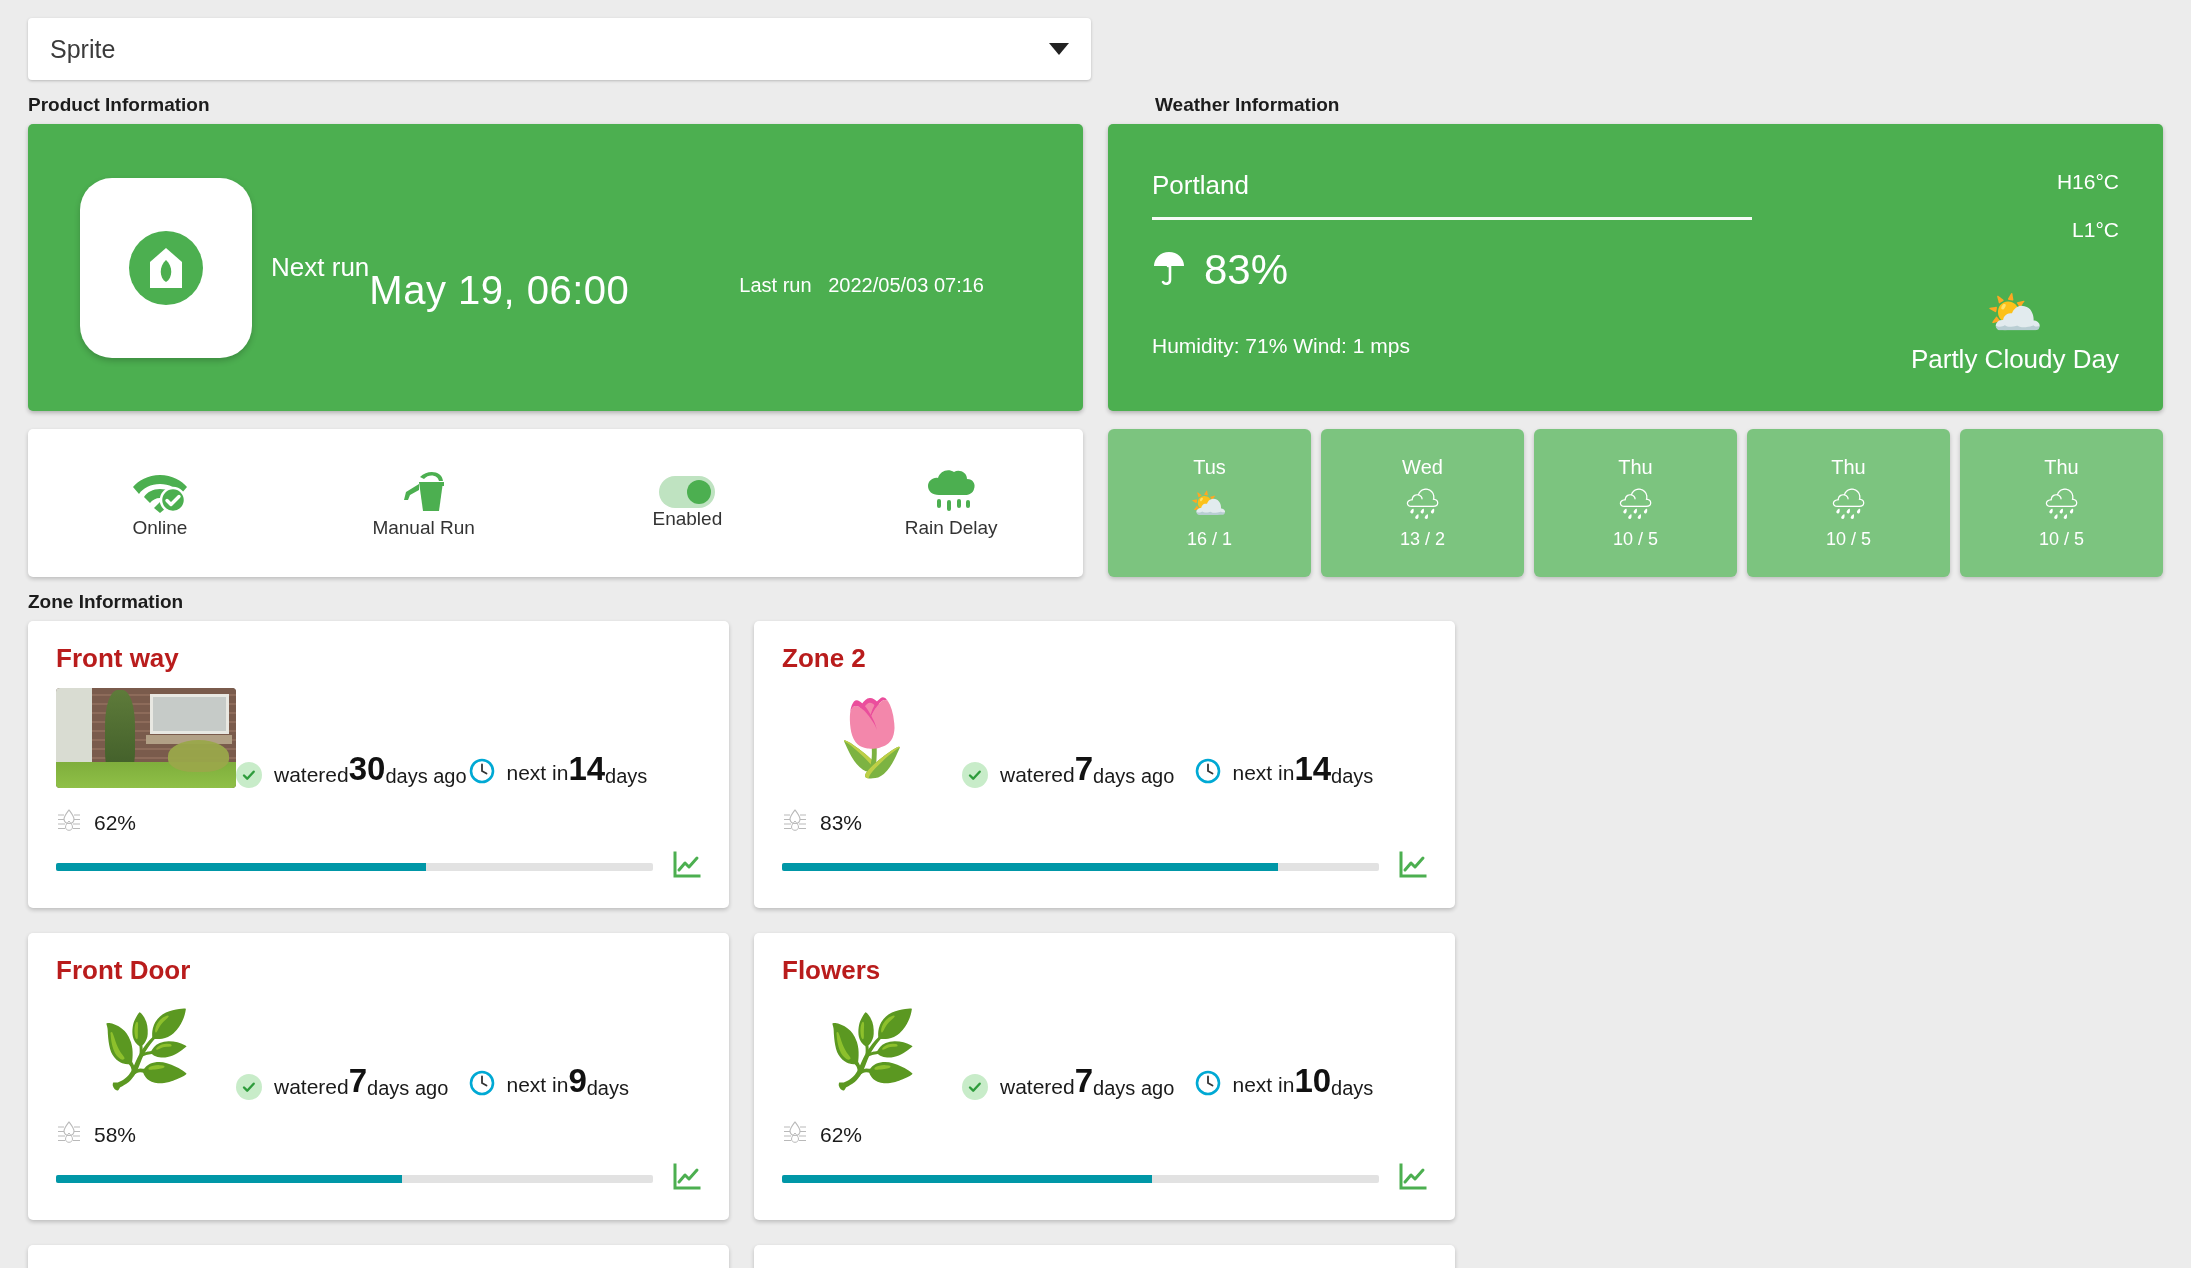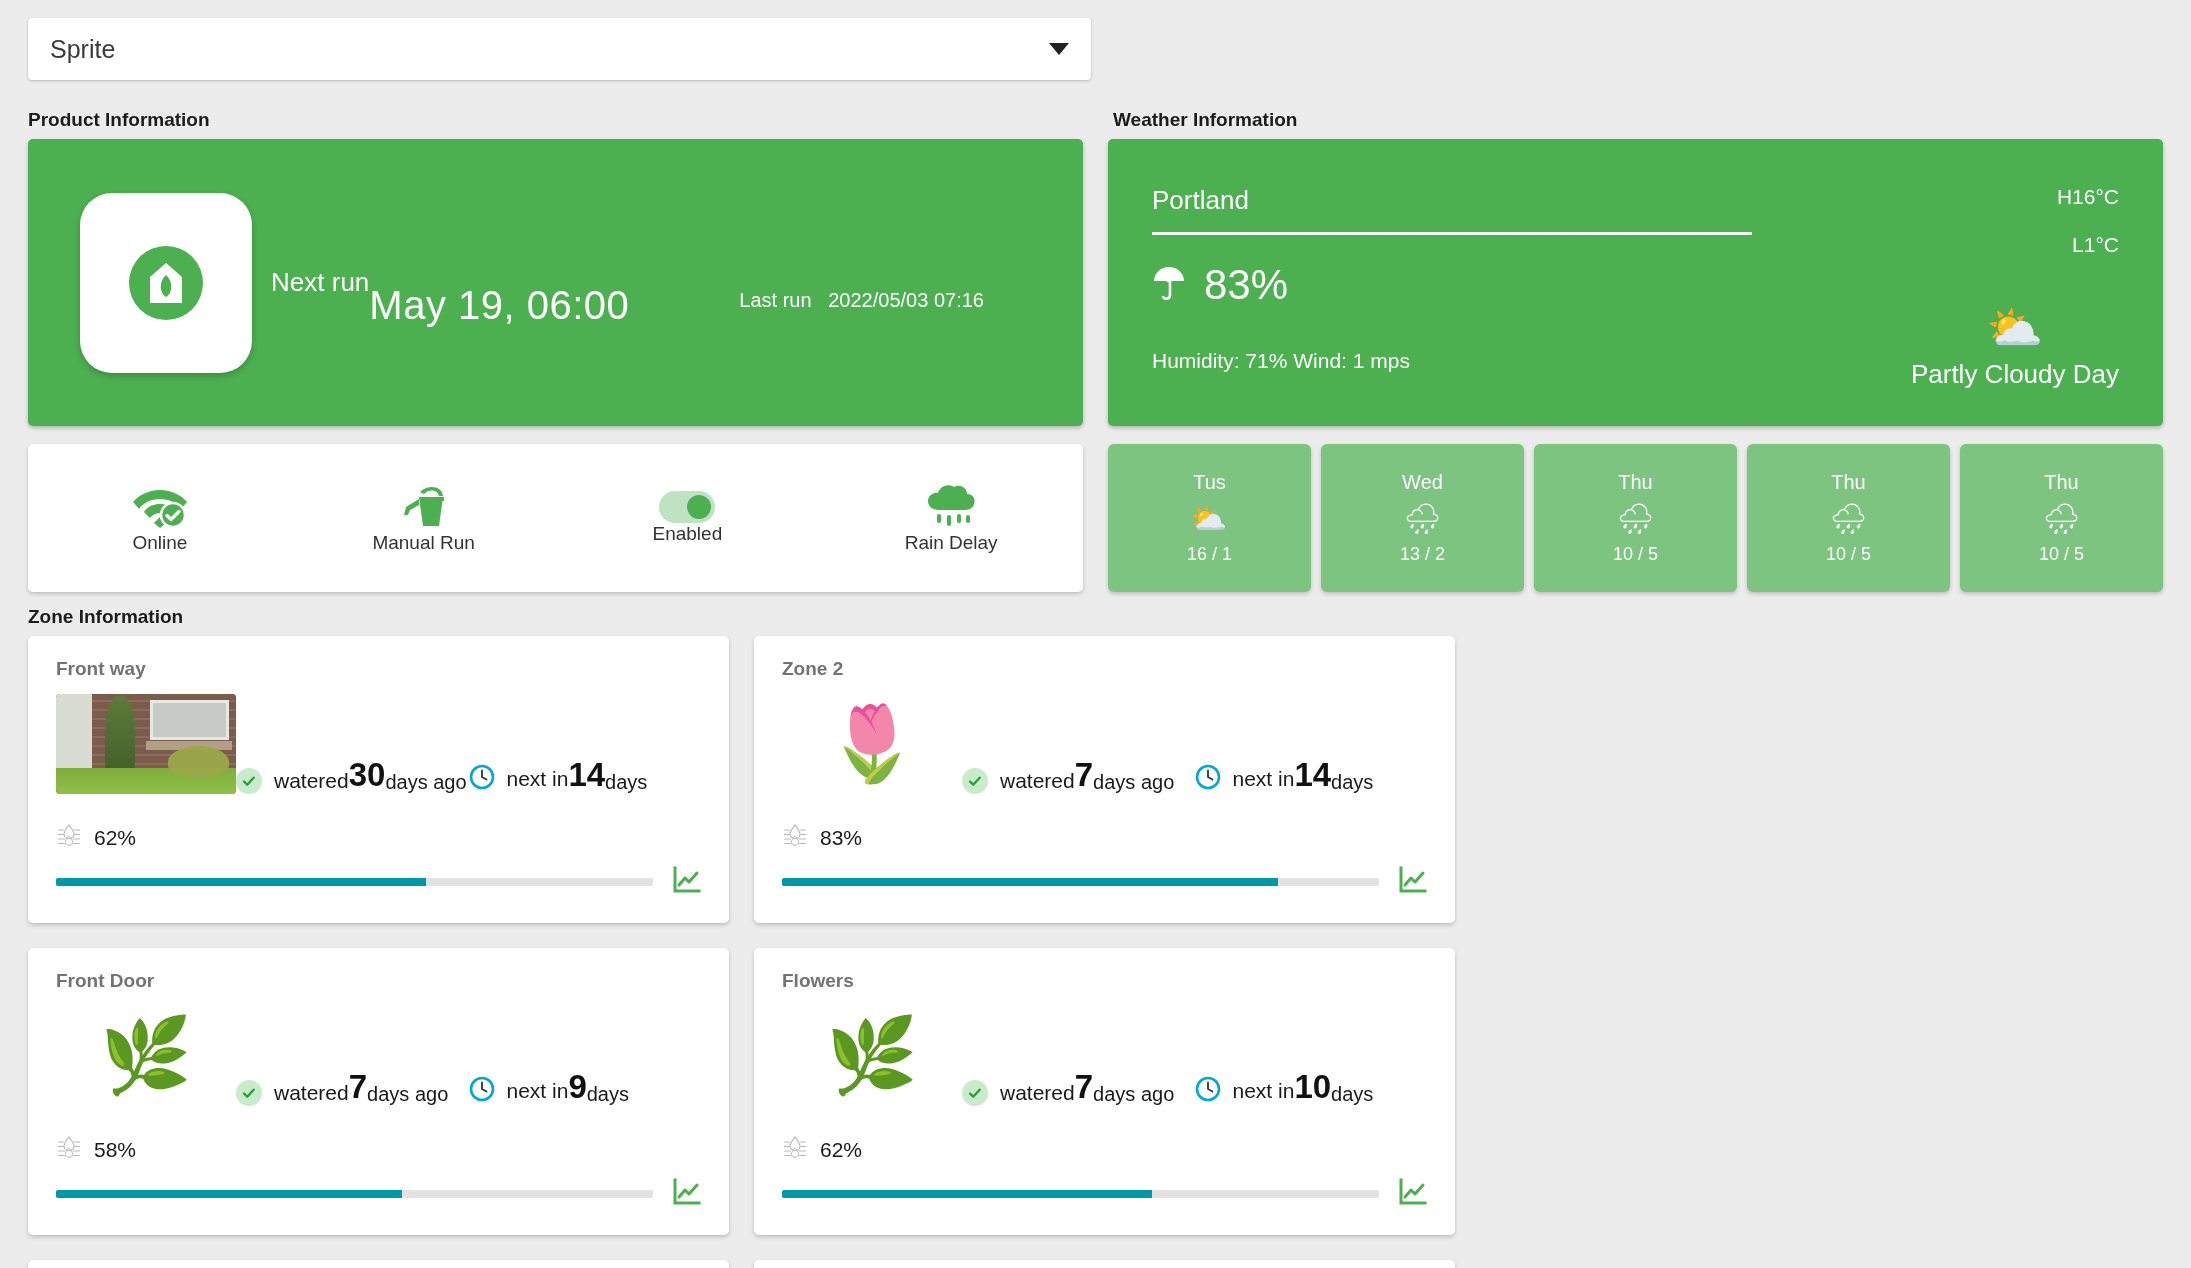--- a/index.html
+++ b/index.html
@@ -19,21 +19,21 @@
     box-shadow: 0 1px 3px rgba(0,0,0,.22);
     display: flex; align-items: center; justify-content: space-between;
     padding: 0 22px;
   }
   .select-value { font-size: 25px; color: #3b3b3b; }
   .caret { width: 0; height: 0; border-left: 10px solid transparent;
            border-right: 10px solid transparent; border-top: 12px solid #222; }
 
   
   .sec-label { font-size: 19px; font-weight: bold; color: #1c1c1c; }
-  .lbl-row { display: flex; margin-top: 29px; }
+  .lbl-row { display: flex; margin-top: 14px; gap: 42px; }
   .lbl-left { width: 1085px; }
 
   
   .cols { display: flex; gap: 25px; margin-top: 8px; }
   .col { width: 1063px; }
 
   .green-card {
     background: #4caf50; border-radius: 5px; box-shadow: 0 2px 4px rgba(0,0,0,.25);
     height: 287px; position: relative; color: #fff;
   }
@@ -87,21 +87,21 @@
              display: flex; flex-direction: column; align-items: center;
              justify-content: center; gap: 10px; }
   .fc-day { font-size: 20px; }
   .fc-ico { font-size: 30px; line-height: 1; }
   .fc-temp { font-size: 18px; }
 
   
   .zones { display: flex; flex-wrap: wrap; gap: 25px; margin-top: 8px; }
   .zone-card { width: 701px; height: 287px; background: #fff; border-radius: 5px;
                box-shadow: 0 2px 4px rgba(0,0,0,.2); padding: 22px 28px; position: relative; }
-  .zone-title { font-size: 19px; font-weight: bold; color: #737373; }
+  .zone-title { font-size: 26px; font-weight: bold; color: #b91c1c; }
   .zone-body { display: flex; margin-top: 8px; }
   .zone-thumb { width: 180px; height: 100px; display: flex; align-items: center;
                 justify-content: center; margin-top: 6px; flex: none; }
   .zone-thumb.photo { border-radius: 4px; overflow: hidden; }
   .emoji-thumb { font-size: 74px; line-height: 1; }
   .zone-metrics { flex: 1; display: flex; }
   .metric { flex: 1; display: flex; flex-direction: row; align-items: flex-end; }
   .metric-head { display: flex; align-items: center; gap: 12px; }
   .metric-head-text { font-size: 21px; color: #1a1a1a; }
   .metric-value { font-size: 33px; font-weight: bold; color: #111; margin-top: 22px; }

